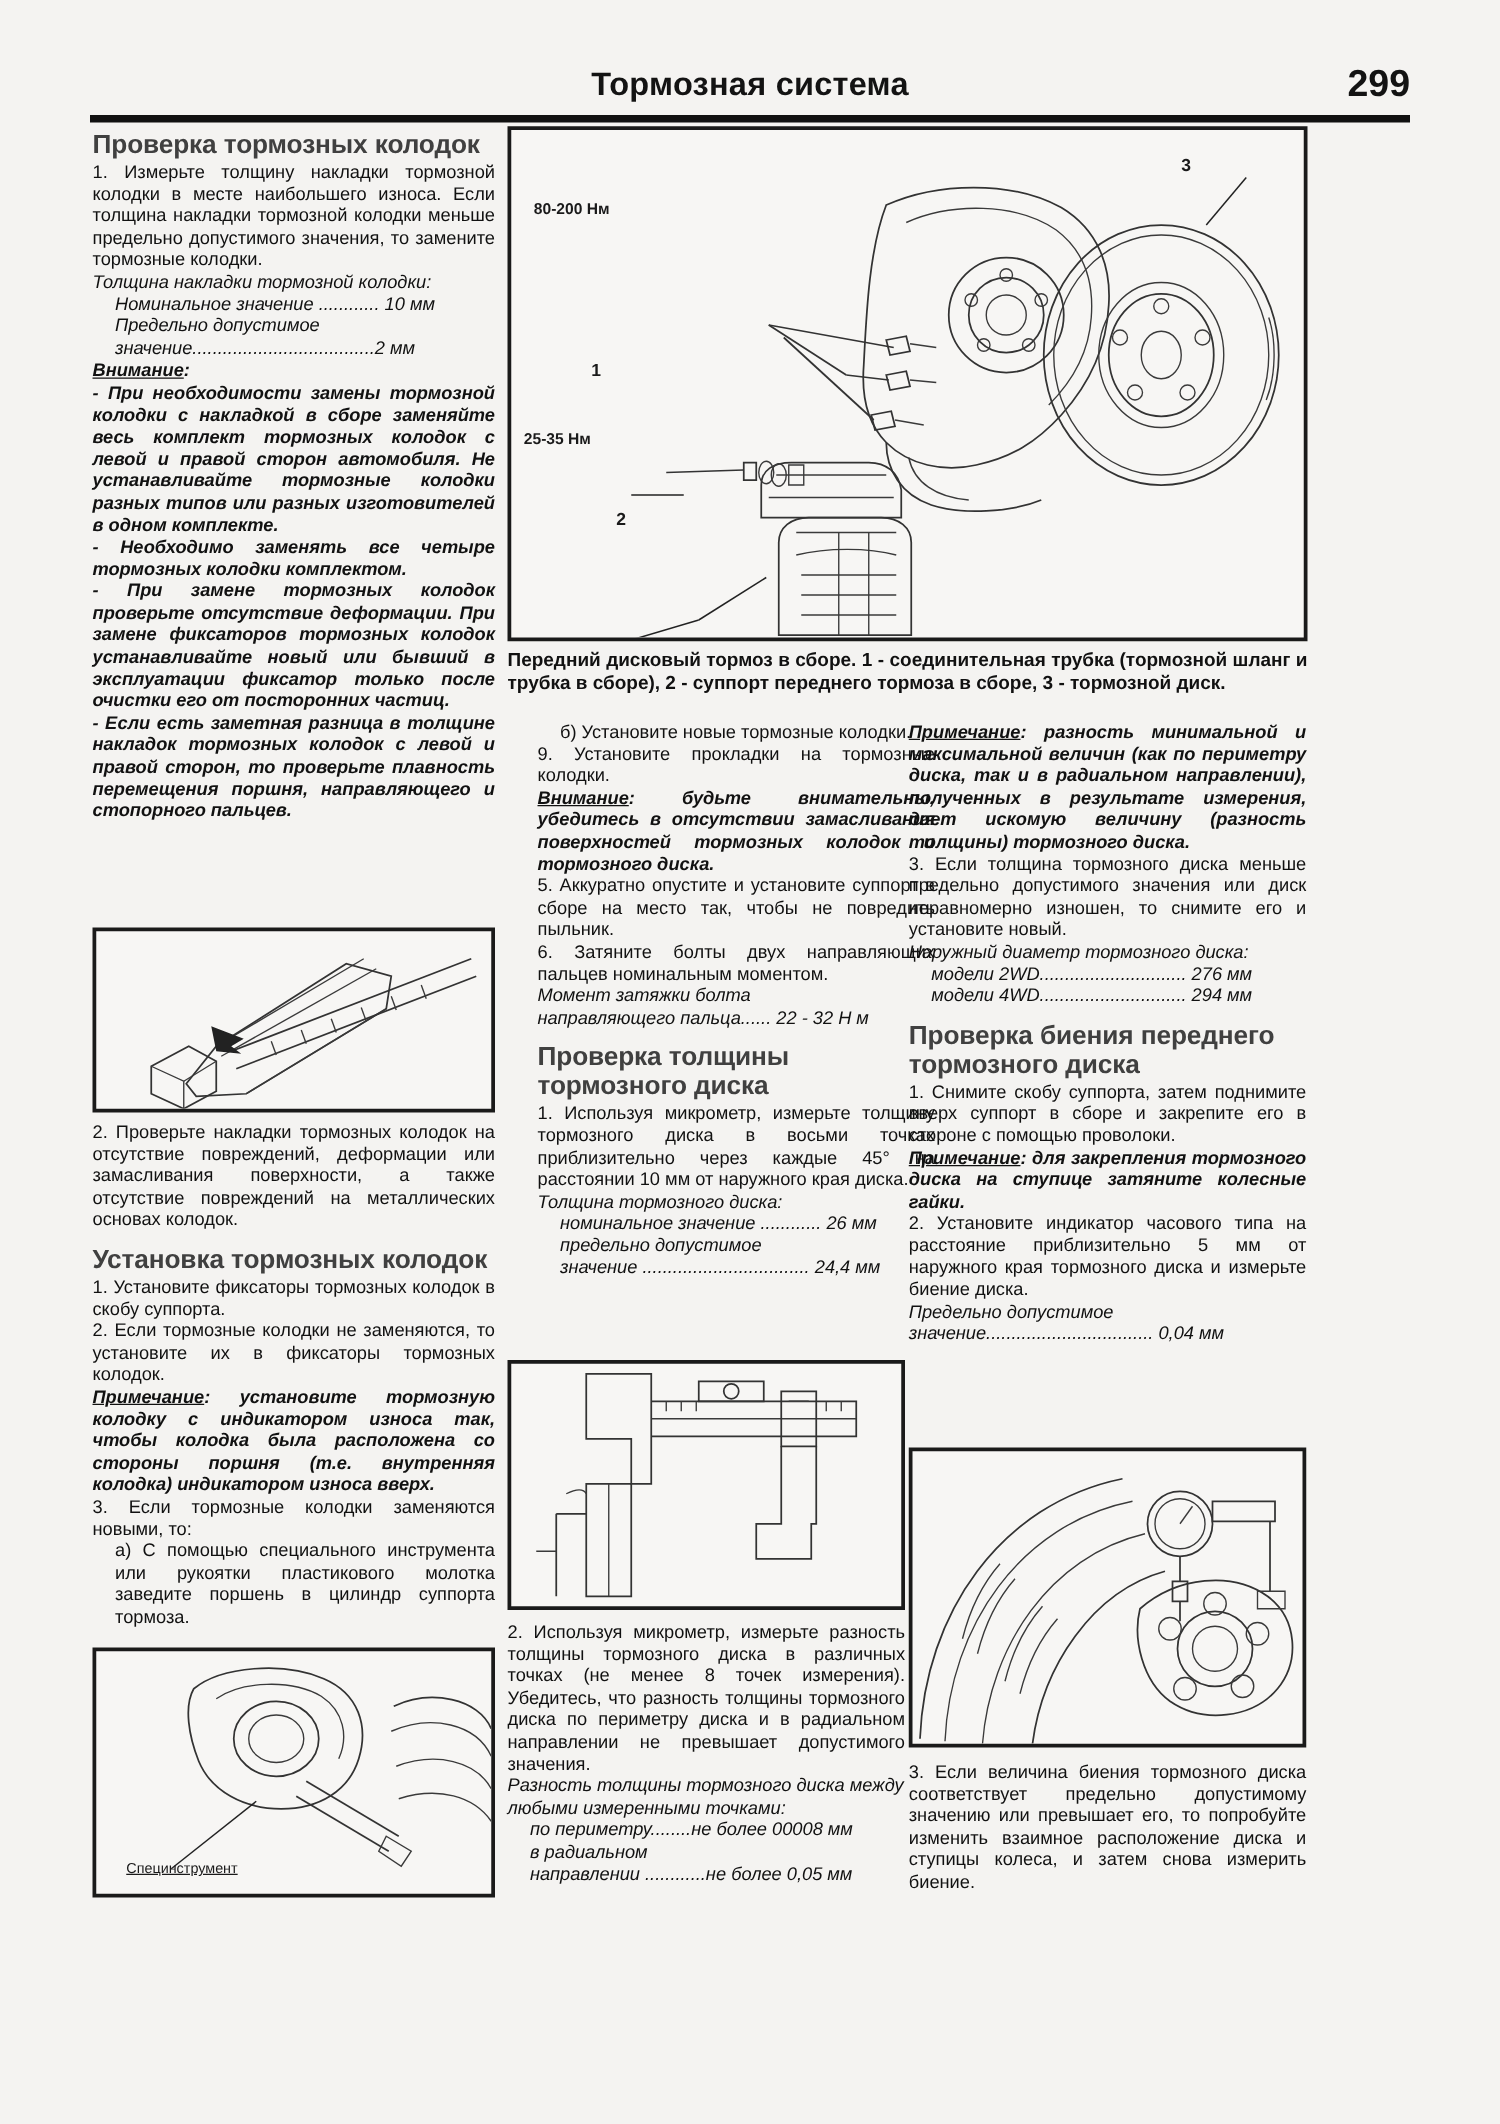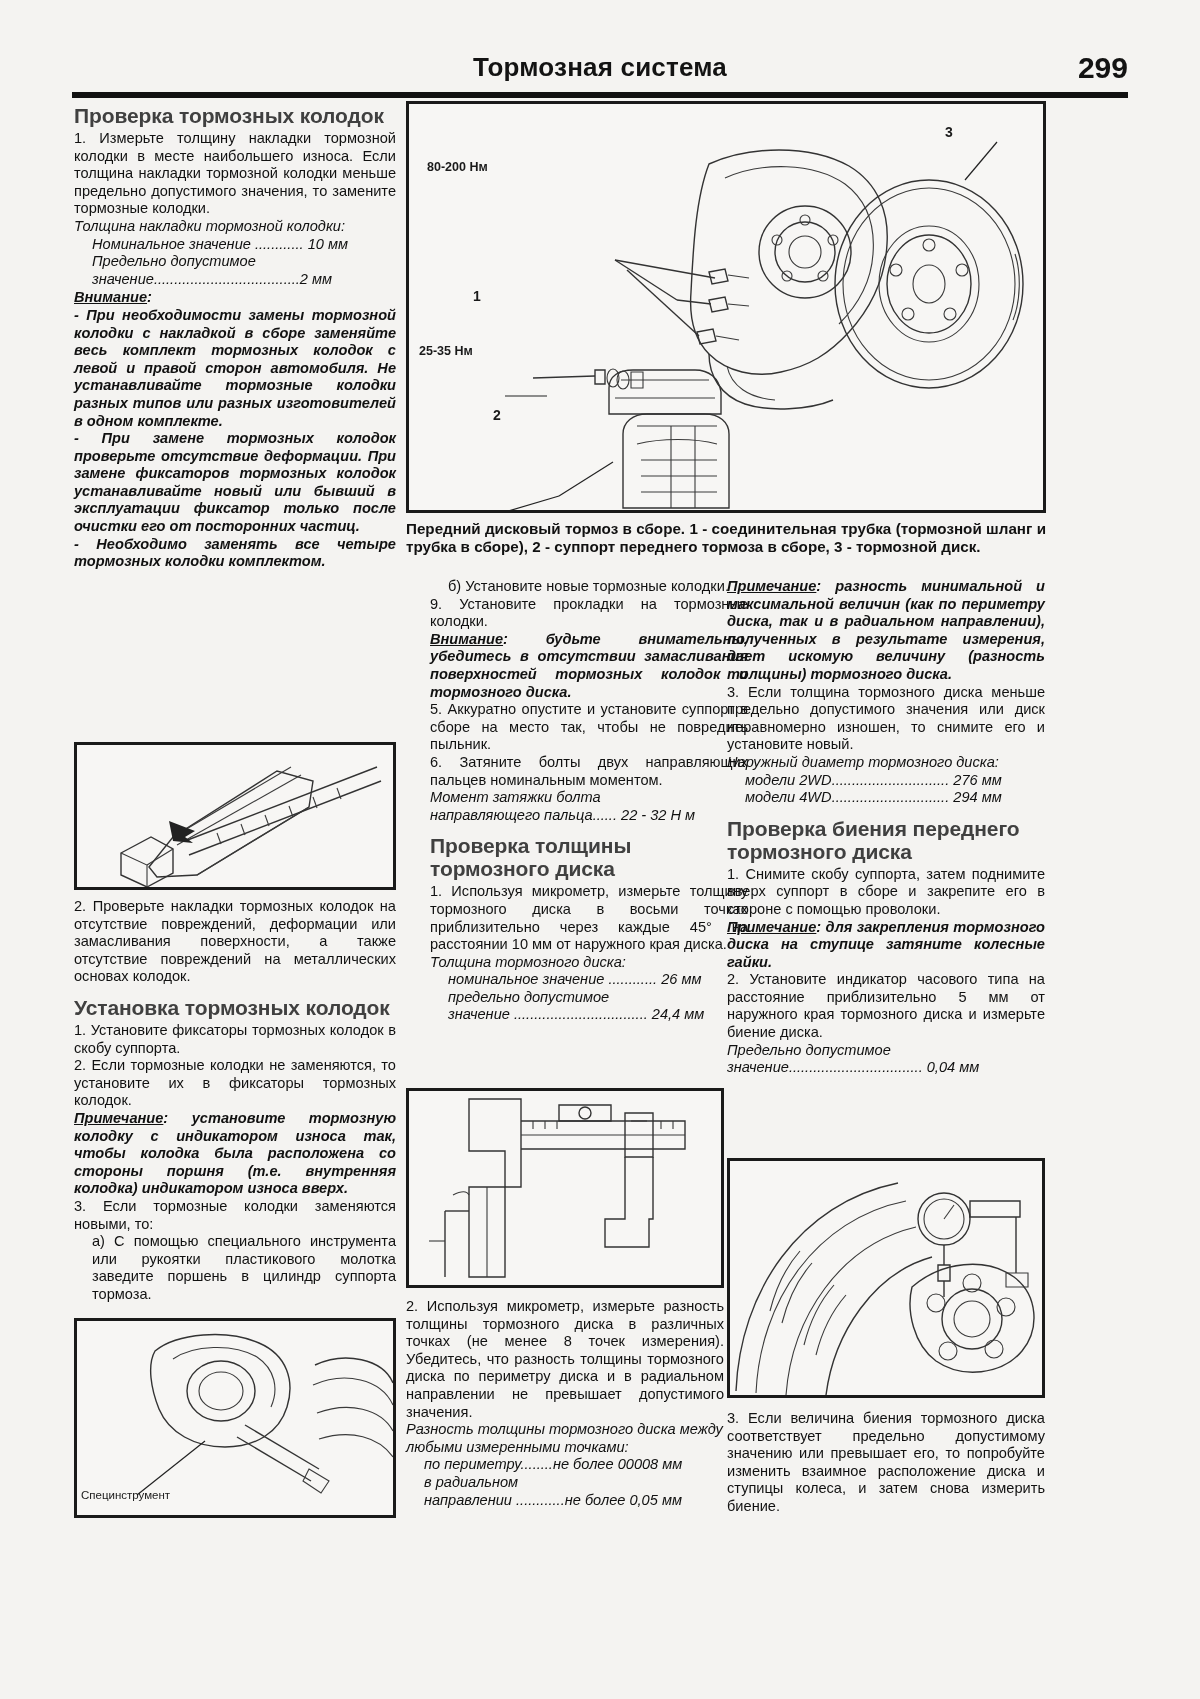--- a/index.html
+++ b/index.html
@@ -228,22 +228,23 @@
     <h2 class="sec">Проверка тормозных колодок</h2>
     <p class="j">1. Измерьте толщину накладки тормозной колодки в месте наибольшего износа. Если толщина накладки тормозной колодки меньше предельно допустимого значения, то замените тормозные колодки.</p>
     <span class="spec">
       <span class="row">Толщина накладки тормозной колодки:</span>
       <span class="row indent">Номинальное значение ............ 10 мм</span>
       <span class="row indent">Предельно допустимое</span>
       <span class="row indent">значение....................................2 мм</span>
     </span>
     <p class="nj" style="margin-top:1px;"><span class="ital ul">Внимание</span><span class="ital">:</span></p>
     <p class="j ital">- При необходимости замены тормозной колодки с накладкой в сборе заменяйте весь комплект тормозных колодок с левой и правой сторон автомобиля. Не устанавливайте тормозные колодки разных типов или разных изготовителей в одном комплекте.</p>
+    <p class="j ital">- Необходимо заменять все четыре тормозных колодки комплектом.</p>
     <p class="j ital">- При замене тормозных колодок проверьте отсутствие деформации. При замене фиксаторов тормозных колодок устанавливайте новый или бывший в эксплуатации фиксатор только после очистки его от посторонних частиц.</p>
-    <p class="j ital">- Необходимо заменять все четыре тормозных колодки комплектом.</p>
+    <p class="j ital">- Если есть заметная разница в толщине накладок тормозных колодок с левой и правой сторон, то проверьте плавность перемещения поршня, направляющего и стопорного пальцев.</p>
   </div>
 
   <div class="figbox fig-pad">
     <svg width="316" height="142" viewBox="0 0 316 142">
 
       <path class="ln" d="M72 122 L 96 92 L 200 26 L 236 36 L 232 62 L 120 130 L 80 132 Z"></path>
       <path class="ln2" d="M96 92 L 214 22"></path>
       <path class="ln2" d="M100 100 L 224 30"></path>
       <path class="ln2" d="M120 130 L 232 62"></path>
 
@@ -288,21 +289,21 @@
       <path class="ln" d="M160 116 L 234 160"></path>
       <path class="ln2" d="M232 148 L 252 160 L 244 172 L 226 160 Z"></path>
 
       <path class="ln" d="M238 44 C 268 30, 306 38, 316 62"></path>
       <path class="ln2" d="M236 64 C 268 50, 304 58, 316 84"></path>
       <path class="ln2" d="M240 92 C 272 80, 304 88, 316 110"></path>
       <path class="ln2" d="M242 118 C 274 108, 302 116, 316 136"></path>
 
       <line class="lead" x1="60" y1="174" x2="128" y2="120"></line>
     </svg>
-    <div class="figlabel small" style="left:4px; top:168px;">Специнструмент</div>
+    <div class="figlabel small" style="left:24px; top:168px;text-decoration:underline;">Специнструмент</div>
   </div>
 
   <div class="col col-mid">
     <p class="j indent">б) Установите новые тормозные колодки.</p>
     <p class="j">9. Установите прокладки на тормозные колодки.</p>
     <p class="j"><span class="ital ul">Внимание</span><span class="ital">: будьте внимательны, убедитесь в отсутствии замасливания поверхностей тормозных колодок и тормозного диска.</span></p>
     <p class="j">5. Аккуратно опустите и установите суппорт в сборе на место так, чтобы не повредить пыльник.</p>
     <p class="j">6. Затяните болты двух направляющих пальцев номинальным моментом.</p>
     <span class="spec">
       <span class="row">Момент затяжки болта</span>

